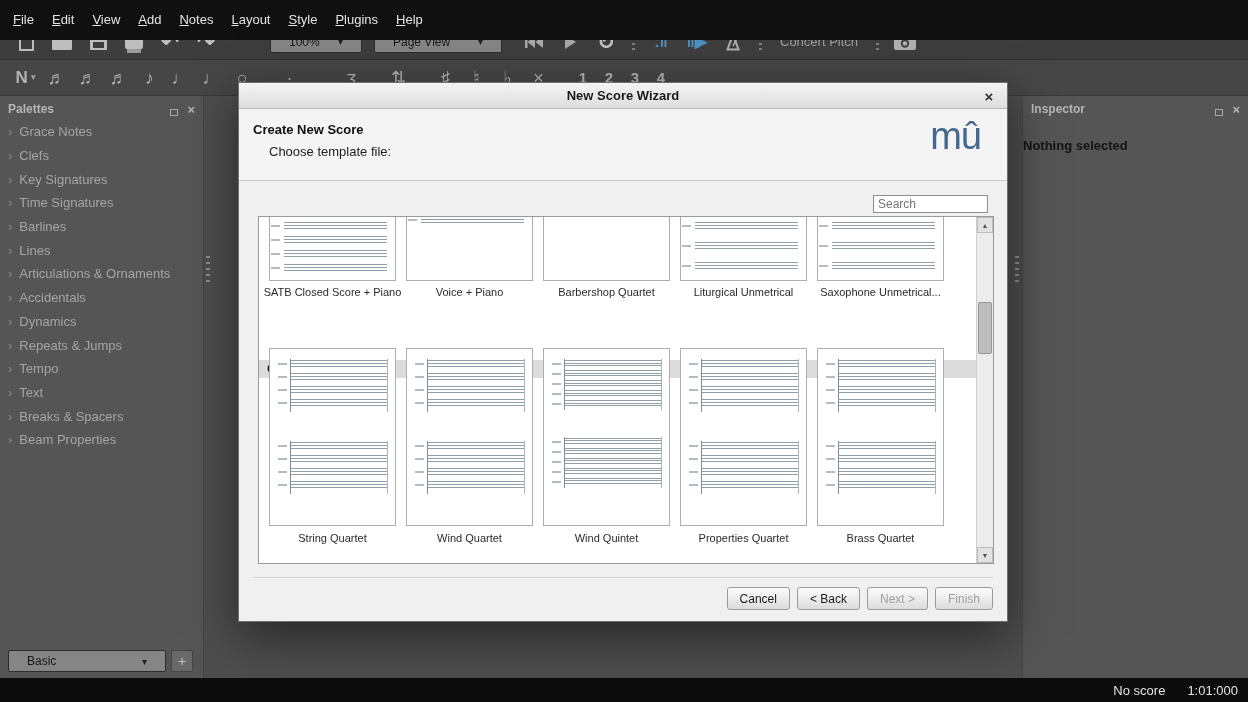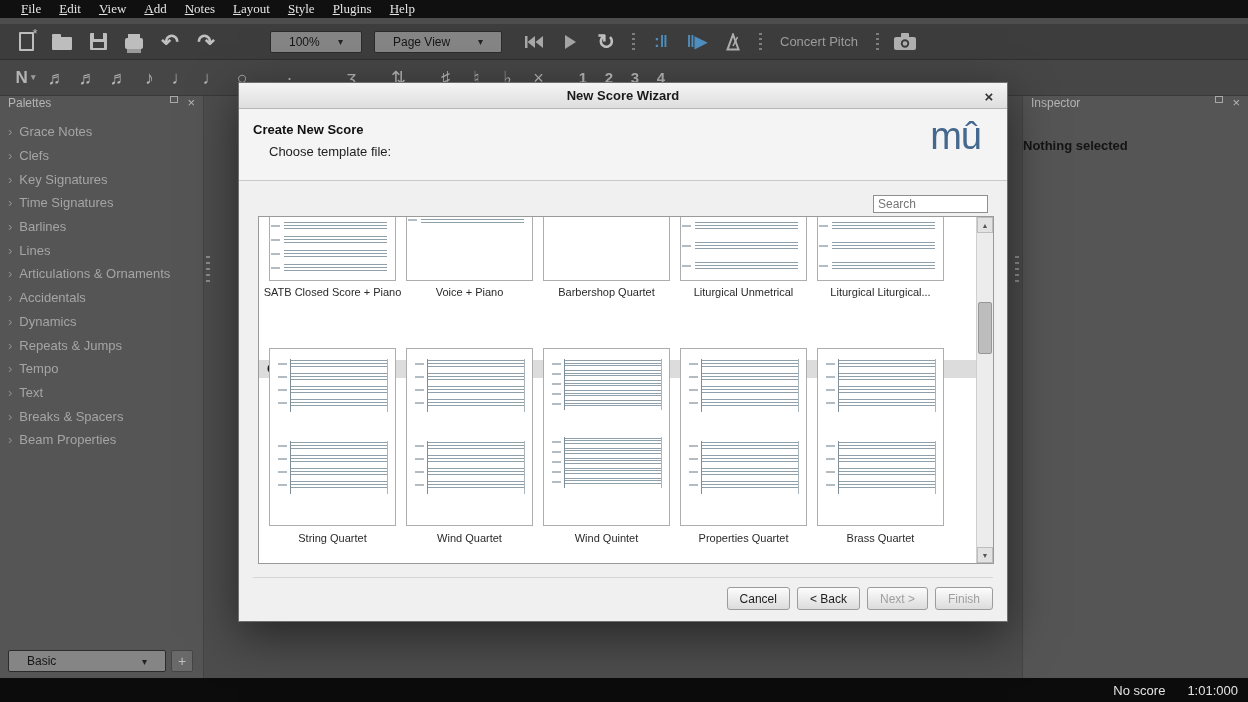--- a/index.html
+++ b/index.html
@@ -6,22 +6,22 @@
   html,body { width:1248px; height:702px; }
   body {
     position: relative; overflow: hidden;
     background: #4d4d4d;
     font-family: "Liberation Sans", sans-serif;
     -webkit-font-smoothing: antialiased;
   }
   u { text-decoration: underline; }
 
   
-  .menubar { position:absolute; top:0; left:0; right:0; height:18px; background:#101010;
-             display:flex; align-items:center; padding-left:12px; z-index:6;font-family:Liberation Serif, serif; }
+  .menubar { position:absolute; top:0; left:0; right:0; height:40px; background:#101010;
+             display:flex; align-items:center; padding-left:4px; z-index:6; }
   .menu-item { color:#e4e4e4; font-size:13px; padding:0 9px; line-height:24px; cursor:default; }
 
   
   .toolbar1 { position:absolute; top:24px; left:0; right:0; height:36px; background:#3d3d3d;
               border-bottom:1px solid #2f2f2f; display:flex; align-items:center; padding:0 8px; z-index:5; }
   .tbtn { width:36px; height:30px; display:flex; align-items:center; justify-content:center; flex:none; }
   .txt-ic { color:#c0c0c0; font-size:21px; font-weight:bold; line-height:1; }
   .blue .txt-ic { color:#4f8fbf; font-size:16px; }
   .grip { width:3px; height:18px; margin:0 8px; flex:none;
           background:repeating-linear-gradient(to bottom,#7e7e7e 0 2px,transparent 2px 5px); }
@@ -58,22 +58,22 @@
   .grp { margin-left:16px; }
   .voice { font-size:15px; font-weight:bold; min-width:26px; }
 
   
   .canvas { position:absolute; left:204px; right:226px; top:96px; bottom:24px; background:#4d4d4d; z-index:1; }
 
   
   .panel { position:absolute; top:96px; bottom:24px; background:#555; z-index:3; }
   .palettes { left:0; width:204px; border-right:1px solid #444; }
   .inspector { left:1022px; width:226px; border-left:1px solid #444; }
-  .panel-titlebar { height:20px; display:flex; align-items:flex-start; padding:0 8px;
-                    color:#b5b5b5; font-size:12px; }
+  .panel-titlebar { height:20px; display:flex; align-items:flex-end; padding:0 8px;
+                    color:#b5b5b5; font-size:12px;font-weight:bold; }
   .panel-titlebar .spacer { flex:1; }
   .dock-float { width:8px; height:7px; border:1px solid #a9a9a9; margin-right:9px; flex:none; }
   .dock-close { color:#b5b5b5; font-size:13px; line-height:1; }
   .palette-list { margin-top:4px; }
   .palette-item { height:23.7px; display:flex; align-items:center; padding-left:8px;
                   color:#a5a5a5; font-size:13px; }
   .chev { color:#8d8d8d; font-size:13px; margin-right:7px; }
   .workspace-row { position:absolute; left:8px; bottom:6px; display:flex; }
   .plus-btn { width:22px; height:22px; margin-left:5px; background:#696969; border:1px solid #454545;
               border-radius:2px; color:#c0c0c0; font-size:14px; display:flex; align-items:center; justify-content:center; }
@@ -404,21 +404,21 @@
       <div class="cut c4">
           <div class="staff"></div>
           <div class="staff"></div>
           <div class="staff"></div>
         </div>
     </div>
     <div class="caption cap-top cap0">SATB Closed Score + Piano</div>
     <div class="caption cap-top cap1">Voice + Piano</div>
     <div class="caption cap-top cap2">Barbershop Quartet</div>
     <div class="caption cap-top cap3">Liturgical Unmetrical</div>
-    <div class="caption cap-top cap4">Liturgical Liturgical...</div>
+    <div class="caption cap-top cap4">Saxophone Unmetrical...</div>
 
     <div class="section-band">
       <span>Chamber Music</span>
     </div>
 
     <div class="tcard chamber-card cc0">
       <div class="mini">
           <div class="sys sys1">
             <div class="staff"></div>
             <div class="staff"></div>

